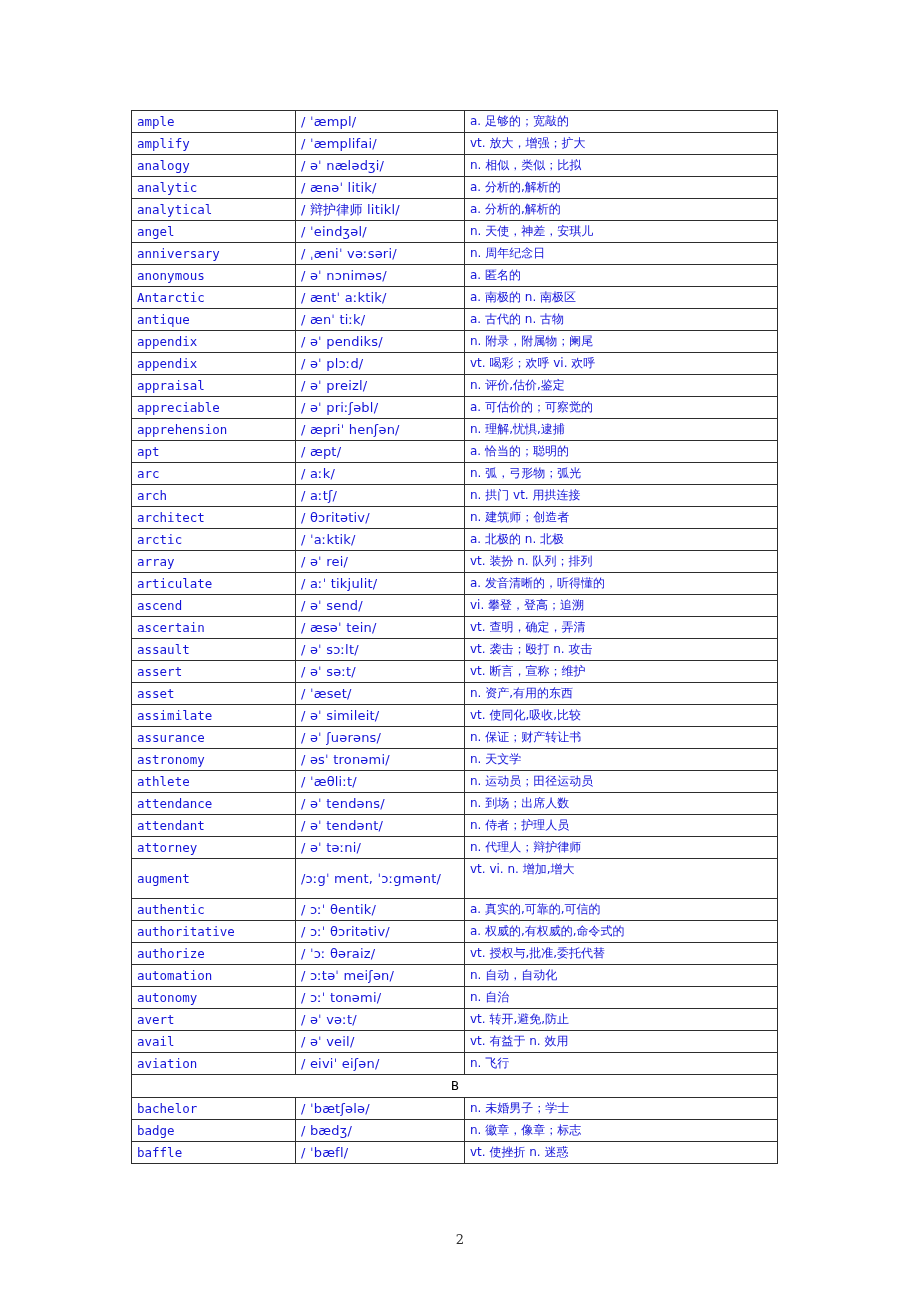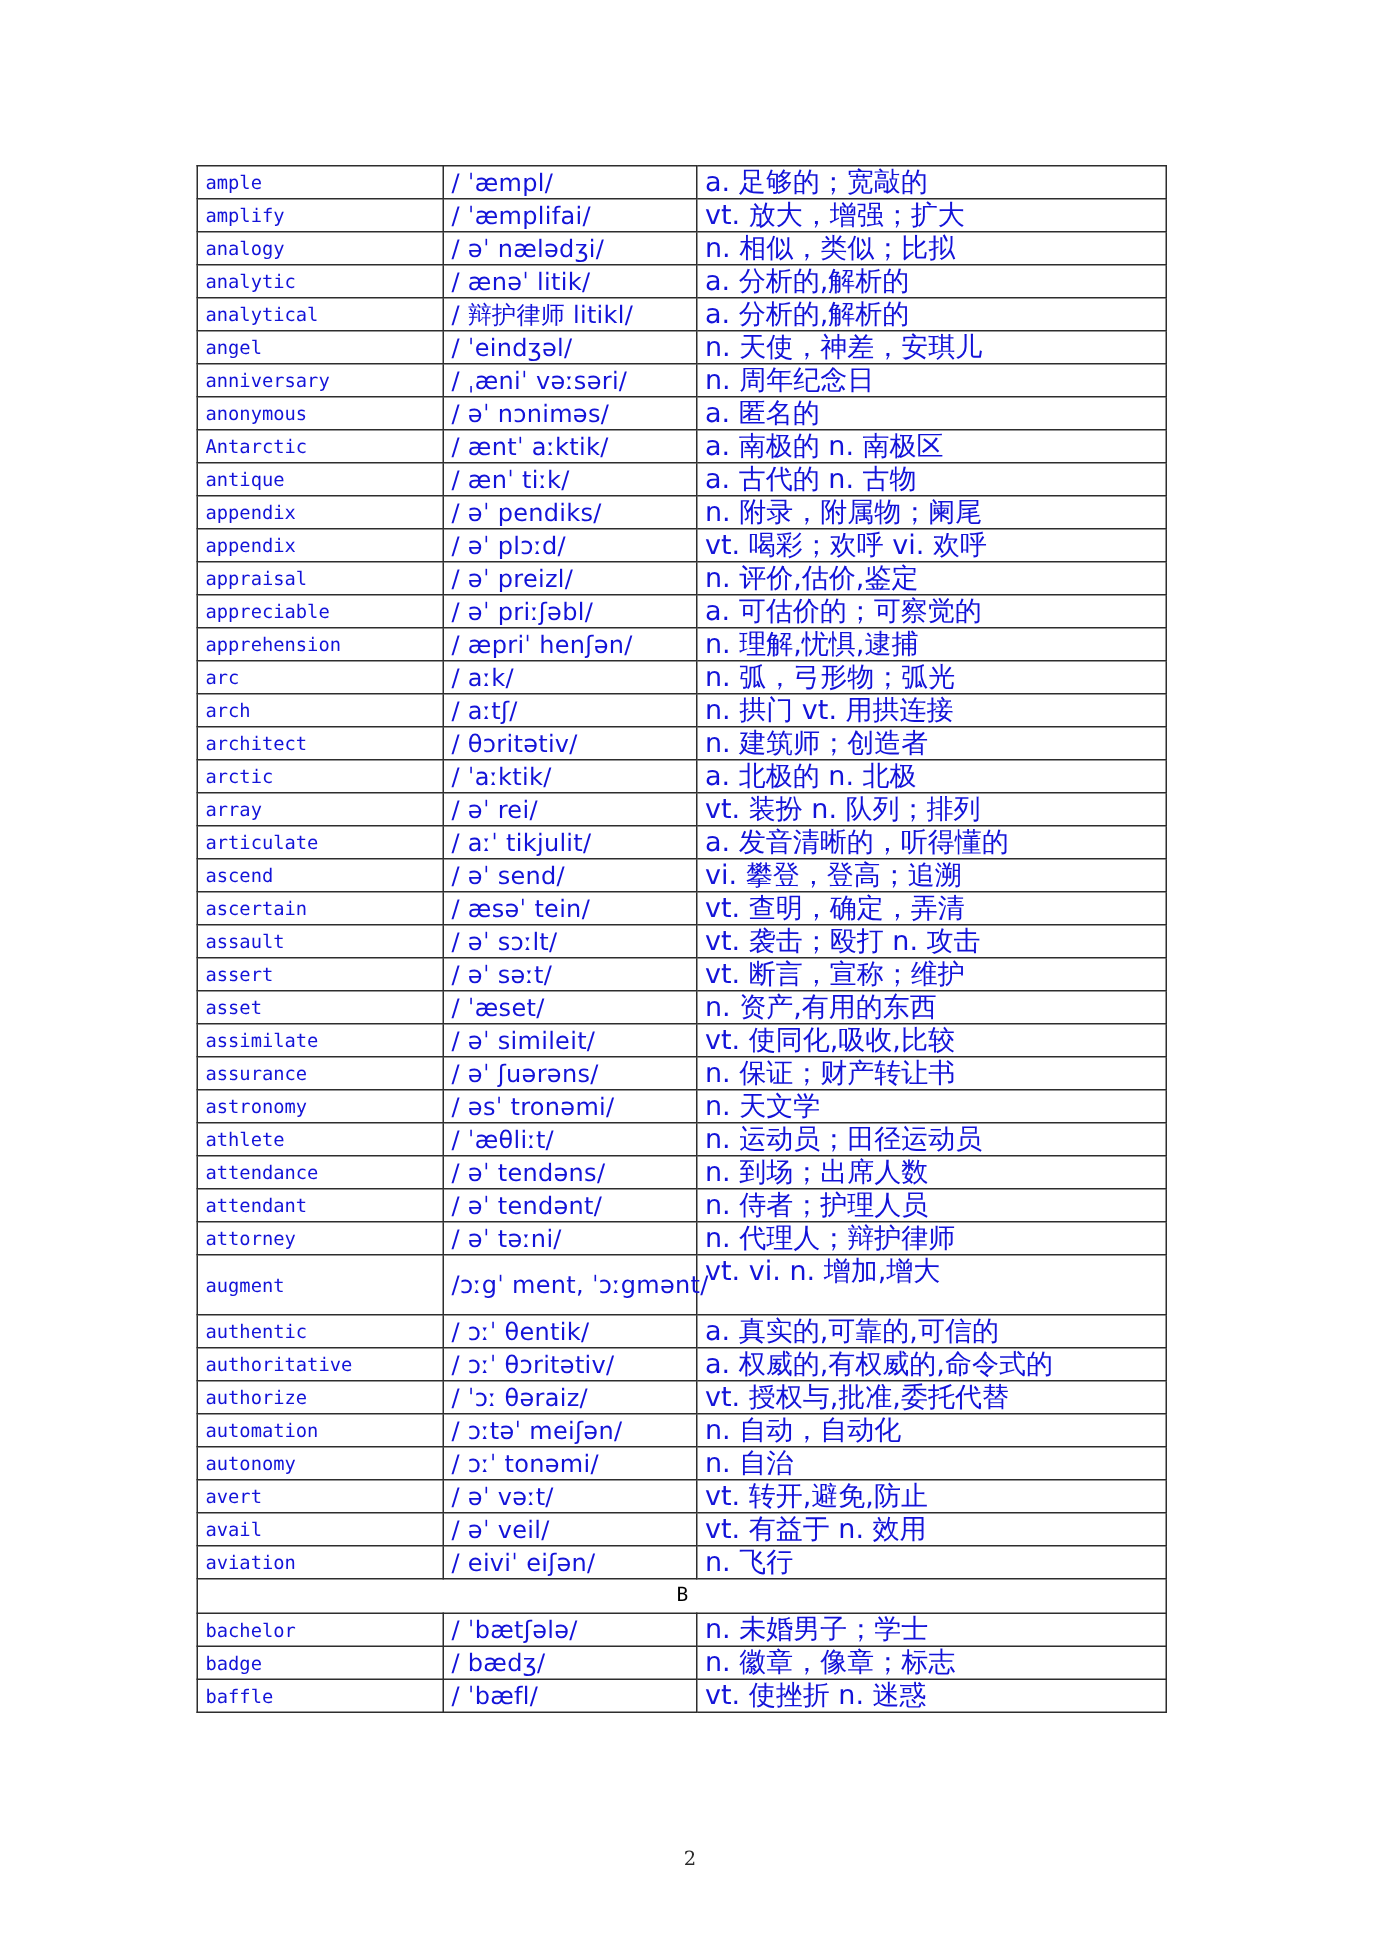--- a/index.html
+++ b/index.html
@@ -46,30 +46,30 @@
     overflow: visible;
   }
   .cell-word {
     font-family: "DejaVu Sans Mono", "Liberation Mono", monospace;
     font-size: 12.5px;
     letter-spacing: 0px;
     padding-left: 6px;
   }
   .cell-ipa {
     font-family: "DejaVu Sans", "Liberation Sans", sans-serif;
-    font-size: 16px;
+    font-size: 13px;
     letter-spacing: 0.2px;
     white-space: normal;
     word-break: break-all;
     line-height: 18px;
     padding-left: 4px;
   }
   .cell-def {
     font-family: "DejaVu Sans", "Liberation Sans", sans-serif;
-    font-size: 18px;
+    font-size: 12px;
     letter-spacing: 0px;
     padding-left: 5px;
     margin-top: 39px;
   }
   tr.section-row td {
     text-align: center;
     color: #000000;
     font-family: "DejaVu Sans Mono", "Liberation Mono", monospace;
     font-size: 13px;
     height: 21px;
@@ -166,20 +166,25 @@
           <td class="cell-word">appreciable</td>
           <td class="cell-ipa">/ əˈ priːʃəbl/</td>
           <td class="cell-def">a. 可估价的；可察觉的</td>
         </tr>
         <tr>
           <td class="cell-word">apprehension</td>
           <td class="cell-ipa">/ æpriˈ henʃən/</td>
           <td class="cell-def">n.  理解,忧惧,逮捕</td>
         </tr>
         <tr>
+          <td class="cell-word">apt</td>
+          <td class="cell-ipa">/ æpt/</td>
+          <td class="cell-def">a. 恰当的；聪明的</td>
+        </tr>
+        <tr>
           <td class="cell-word">arc</td>
           <td class="cell-ipa">/ aːk/</td>
           <td class="cell-def">n. 弧，弓形物；弧光</td>
         </tr>
         <tr>
           <td class="cell-word">arch</td>
           <td class="cell-ipa">/ aːtʃ/</td>
           <td class="cell-def">n. 拱门 vt. 用拱连接</td>
         </tr>
         <tr>

